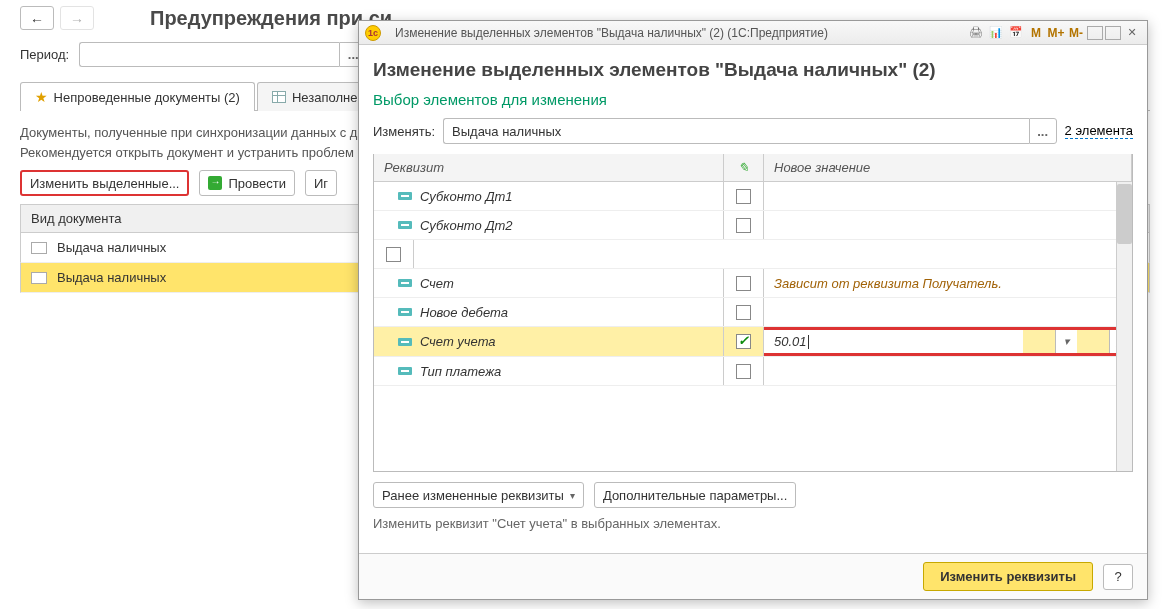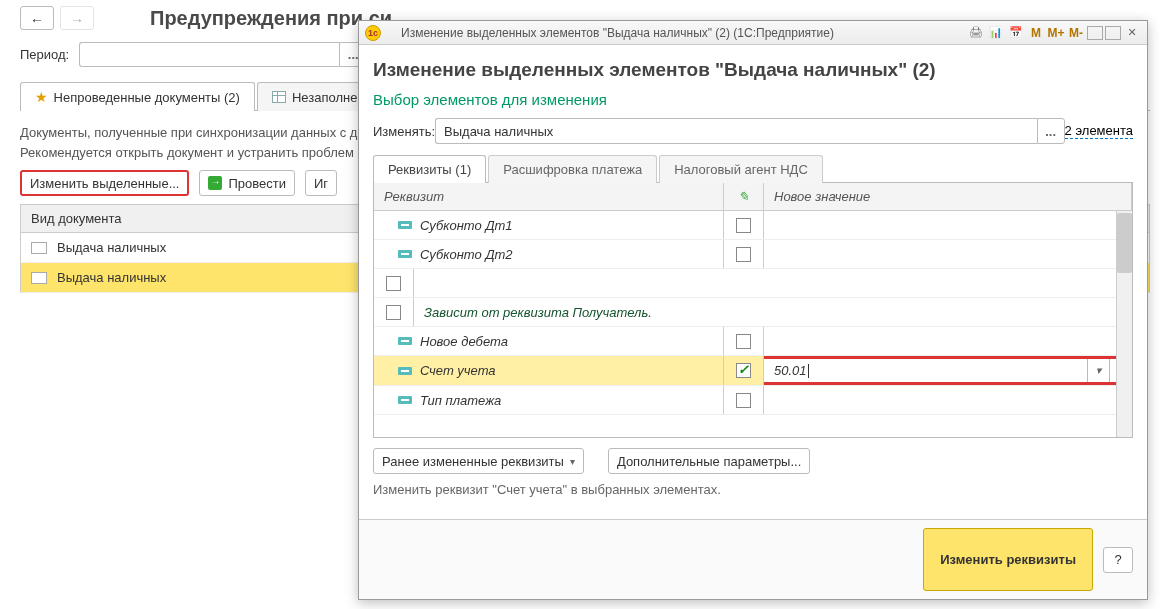--- a/index.html
+++ b/index.html
@@ -31,31 +31,31 @@
   .btn .ic-green { width:14px;height:14px;border-radius:2px;background:#3a3;display:inline-block;margin-right:6px;position:relative;}
   .btn .ic-green::after{content:"→";color:#fff;font-size:10px;position:absolute;left:2px;top:-1px;}
 
   .bg .table-hdr { background: #f0f0f0; border: 1px solid #ccc; margin: 0 20px; padding: 6px 10px; }
   .bg .grid-row { display: flex; align-items: center; gap: 10px; margin: 0 20px; padding: 6px 10px; border-left:1px solid #ccc; border-right:1px solid #ccc; border-bottom:1px solid #eee; height: 30px; }
   .bg .grid-row.sel { background: #ffe46b; }
   .bg .grid-row .doc-ic { width:16px;height:12px;border:1px solid #aaa;background:#fff;display:inline-block;}
 
   
   .modal { position: absolute; left: 358px; top: 20px; width: 790px; height: 580px; background: #fff; border: 1px solid #999; box-shadow: 0 3px 12px rgba(0,0,0,0.25); display: flex; flex-direction: column; }
-  .modal .titlebar { height: 24px; background: linear-gradient(#f8f8f8,#ececec); border-bottom: 1px solid #ccc; display: flex; align-items: center; padding: 0 6px; gap: 20px; font-size: 12px; color: #555; }
+  .modal .titlebar { height: 24px; background: linear-gradient(#f8f8f8,#ececec); border-bottom: 1px solid #ccc; display: flex; align-items: center; padding: 0 6px; gap: 14px; font-size: 12px; color: #555; }
   .titlebar .logo { width:16px;height:16px;border-radius:50%;background:#ffcc00;border:1px solid #cc9900;display:flex;align-items:center;justify-content:center;font-size:9px;font-weight:bold;color:#a33;}
   .titlebar .tools { margin-left: auto; display: flex; gap: 2px; align-items: center; }
   .titlebar .tools .tbtn { width:18px;height:18px;display:flex;align-items:center;justify-content:center;border:1px solid transparent;font-size:11px;color:#666;cursor:pointer;}
   .titlebar .tools .tbtn.m { color:#b37400;font-weight:bold;font-size:12px;}
   .titlebar .tools .tbtn.box { border:1px solid #aaa;width:16px;height:14px;}
 
   .modal-body { padding: 10px 14px; flex: 1; display: flex; flex-direction: column; }
   .modal .h1 { font-size: 19px; font-weight: bold; color: #444; margin: 4px 0 6px 0; }
   .modal .h2 { font-size: 15px; color: #009966; margin: 4px 0 10px 0; }
-  .modal .change-row { display: flex; align-items: center; gap: 0; margin-bottom: 10px; }
+  .modal .change-row { display: flex; align-items: center; gap: 8px; margin-bottom: 10px; }
   .change-input { display:flex; flex:1; }
   .change-input .fld { flex:1; height:26px; border:1px solid #bbb; border-right:none; border-radius:3px 0 0 3px; padding:0 8px; display:flex; align-items:center; background:#fff;}
   .change-input .dots { width:28px;height:26px;border:1px solid #bbb;border-radius:0 3px 3px 0;display:flex;align-items:center;justify-content:center;font-weight:bold;color:#666;cursor:pointer;background:#fff;}
   .link { color:#000000; border-bottom:1px dashed #0077cc; cursor:pointer; white-space:nowrap;}
 
   .modal .tabs2 { display:flex; border-bottom:1px solid #bbb; }
   .modal .tab2 { padding:6px 14px; border:1px solid #bbb; border-bottom:none; background:#fff; margin-right:2px; border-radius:3px 3px 0 0; position:relative; top:1px; cursor:pointer; color:#444;}
   .modal .tab2.inactive { background:#f5f5f5; color:#666; border-color:#ccc;}
 
   .grid { border:1px solid #bbb; border-top:none; flex:1; display:flex; flex-direction:column; margin-bottom:10px;}
@@ -68,33 +68,33 @@
   .grow { display:flex; border-bottom:1px solid #eee; min-height:29px;}
   .grow.sel-row { background:#fff0a6; }
   .grow .c1 { display:flex; align-items:center; gap:8px; padding-left:24px;}
   .minus-ic { width:14px;height:8px;background:#5bb;border-radius:1px;display:inline-block;position:relative;flex-shrink:0;}
   .minus-ic::after{content:"";position:absolute;left:3px;right:3px;top:3px;border-top:2px solid #fff;}
   .chk { width:15px;height:15px;border:1px solid #888;background:#fff;display:inline-block;cursor:pointer;}
   .chk.on { background:#fff; position:relative;}
   .chk.on::after{content:"✓";color:#0a8a0a;font-weight:bold;font-size:13px;position:absolute;left:1px;top:-2px;}
   .pencil-ic { color:#3a3;font-size:13px;}
 
-  .val-input { display:flex; align-items:center; width:100%; border-bottom:3px solid #d33; border-top:3px solid #d33; height:29px; padding:0;}
+  .val-input { display:flex; align-items:center; width:100%; border-bottom:3px solid #d33; border-top:3px solid #d33; height:29px; padding:0;gap:32px;}
   .val-input .fld2 { flex:1; padding:0 10px; height:100%; display:flex; align-items:center; background:#fff;}
   .val-input .mini { width:22px;height:100%;border-left:1px solid #bbb;display:flex;align-items:center;justify-content:center;font-size:11px;color:#666;cursor:pointer;background:#fff;}
 
   .grid .scroll { position:absolute; right:0; top:0; bottom:0; width:16px; background:#f0f0f0; border-left:1px solid #ccc;}
   .grid .scroll .thumb{ background:#ccc; width:100%; height:60px; margin-top:2px; border-radius:2px;}
 
-  .btn-row { display:flex; gap:24px; margin-bottom:8px;}
+  .btn-row { display:flex; gap:10px; margin-bottom:8px;}
   .btn .caret { margin-left:6px; font-size:10px; color:#666;}
   .hint { color:#666; margin-bottom:12px;}
 
   .footer { display:flex; justify-content:flex-end; align-items:center; gap:10px; padding:8px 14px; border-top:1px solid #ccc; background:#fafafa;}
-  .btn.primary { background:#ffe46b; border-color:#c7a800; font-weight:bold; color:#333; padding:23px 16px; height:auto;}
+  .btn.primary { background:#ffe46b; border-color:#c7a800; font-weight:bold; color:#333; padding:6px 16px; height:auto;}
   .btn.help { width:30px; padding:0; justify-content:center;}
 
   
   .watermark { position:absolute; left:405px; top:290px; font-size:42px; color:#c0d8e0; font-weight:300; letter-spacing:1px; pointer-events:none; white-space:nowrap;}
   .watermark2 { position:absolute; left:450px; top:340px; font-size:16px; color:#c0c0c0; pointer-events:none; white-space:nowrap; letter-spacing:3px;}
   .wm-badge { position:absolute; left:370px; top:290px; width:46px; height:46px; background:#6bb5d8; border-radius:6px; pointer-events:none; opacity:0.7;}
 </style>
 </head>
 <body>
 
@@ -171,25 +171,20 @@
 
     <div class="change-row">
       <span>Изменять:</span>
       <div class="change-input">
         <div class="fld">Выдача наличных</div>
         <div class="dots">...</div>
       </div>
       <span class="link">2 элемента</span>
     </div>
 
-    <div class="tabs2">
-      <div class="tab2">Реквизиты (1)</div>
-      <div class="tab2 inactive">Расшифровка платежа</div>
-      <div class="tab2 inactive">Налоговый агент НДС</div>
-    </div>
 
     <div class="grid">
       <div class="ghdr">
         <div class="gcell c1">Реквизит</div>
         <div class="gcell c2">
             <span class="pencil-ic">✎</span>
           </div>
         <div class="gcell c3">Новое значение</div>
       </div>
       <div class="gbody">
@@ -213,24 +208,28 @@
             </div>
           <div class="gcell c3"></div>
         </div>
         <div class="grow">
           <div class="gcell c2">
               <span class="chk"></span>
             </div>
           <div class="gcell c3"></div>
         </div>
         <div class="grow">
-          <div class="gcell c2">
-              <span class="chk"></span>
-            </div>
-          <div class="gcell c3" style="color:#14532d">Зависит от реквизита Получатель.</div>
+          <div class="gcell c1">
+              <span class="minus-ic"></span>
+              <span>Счет</span>
+            </div>
+          <div class="gcell c2">
+              <span class="chk"></span>
+            </div>
+          <div class="gcell c3" style="color:#a16207">Зависит от реквизита Получатель.</div>
         </div>
         <div class="grow">
           <div class="gcell c1">
               <span class="minus-ic"></span>
               <span>Новое дебета</span>
             </div>
           <div class="gcell c2">
               <span class="chk"></span>
             </div>
           <div class="gcell c3"></div>

